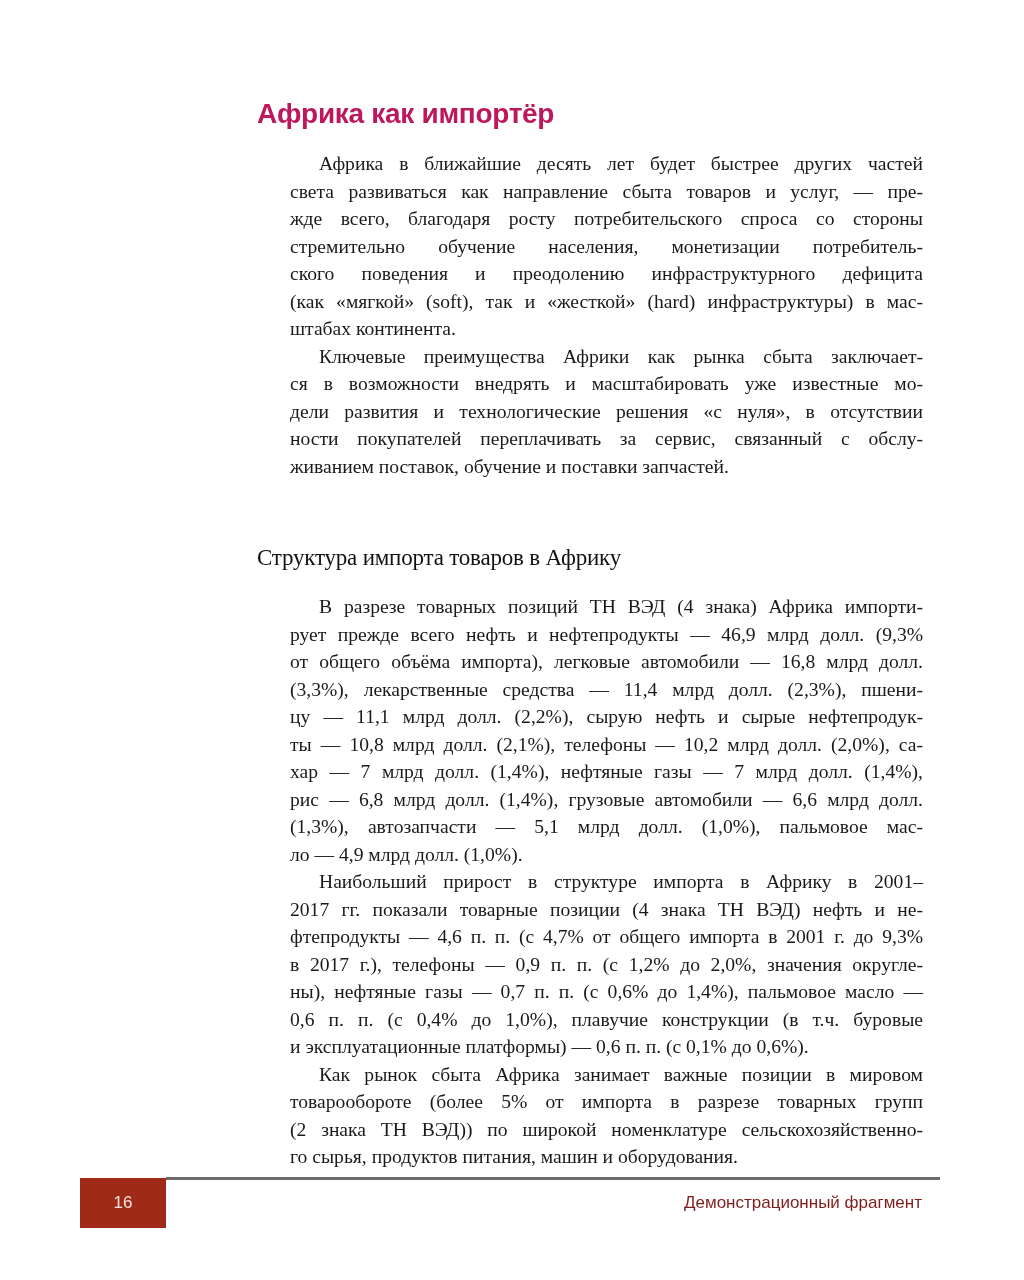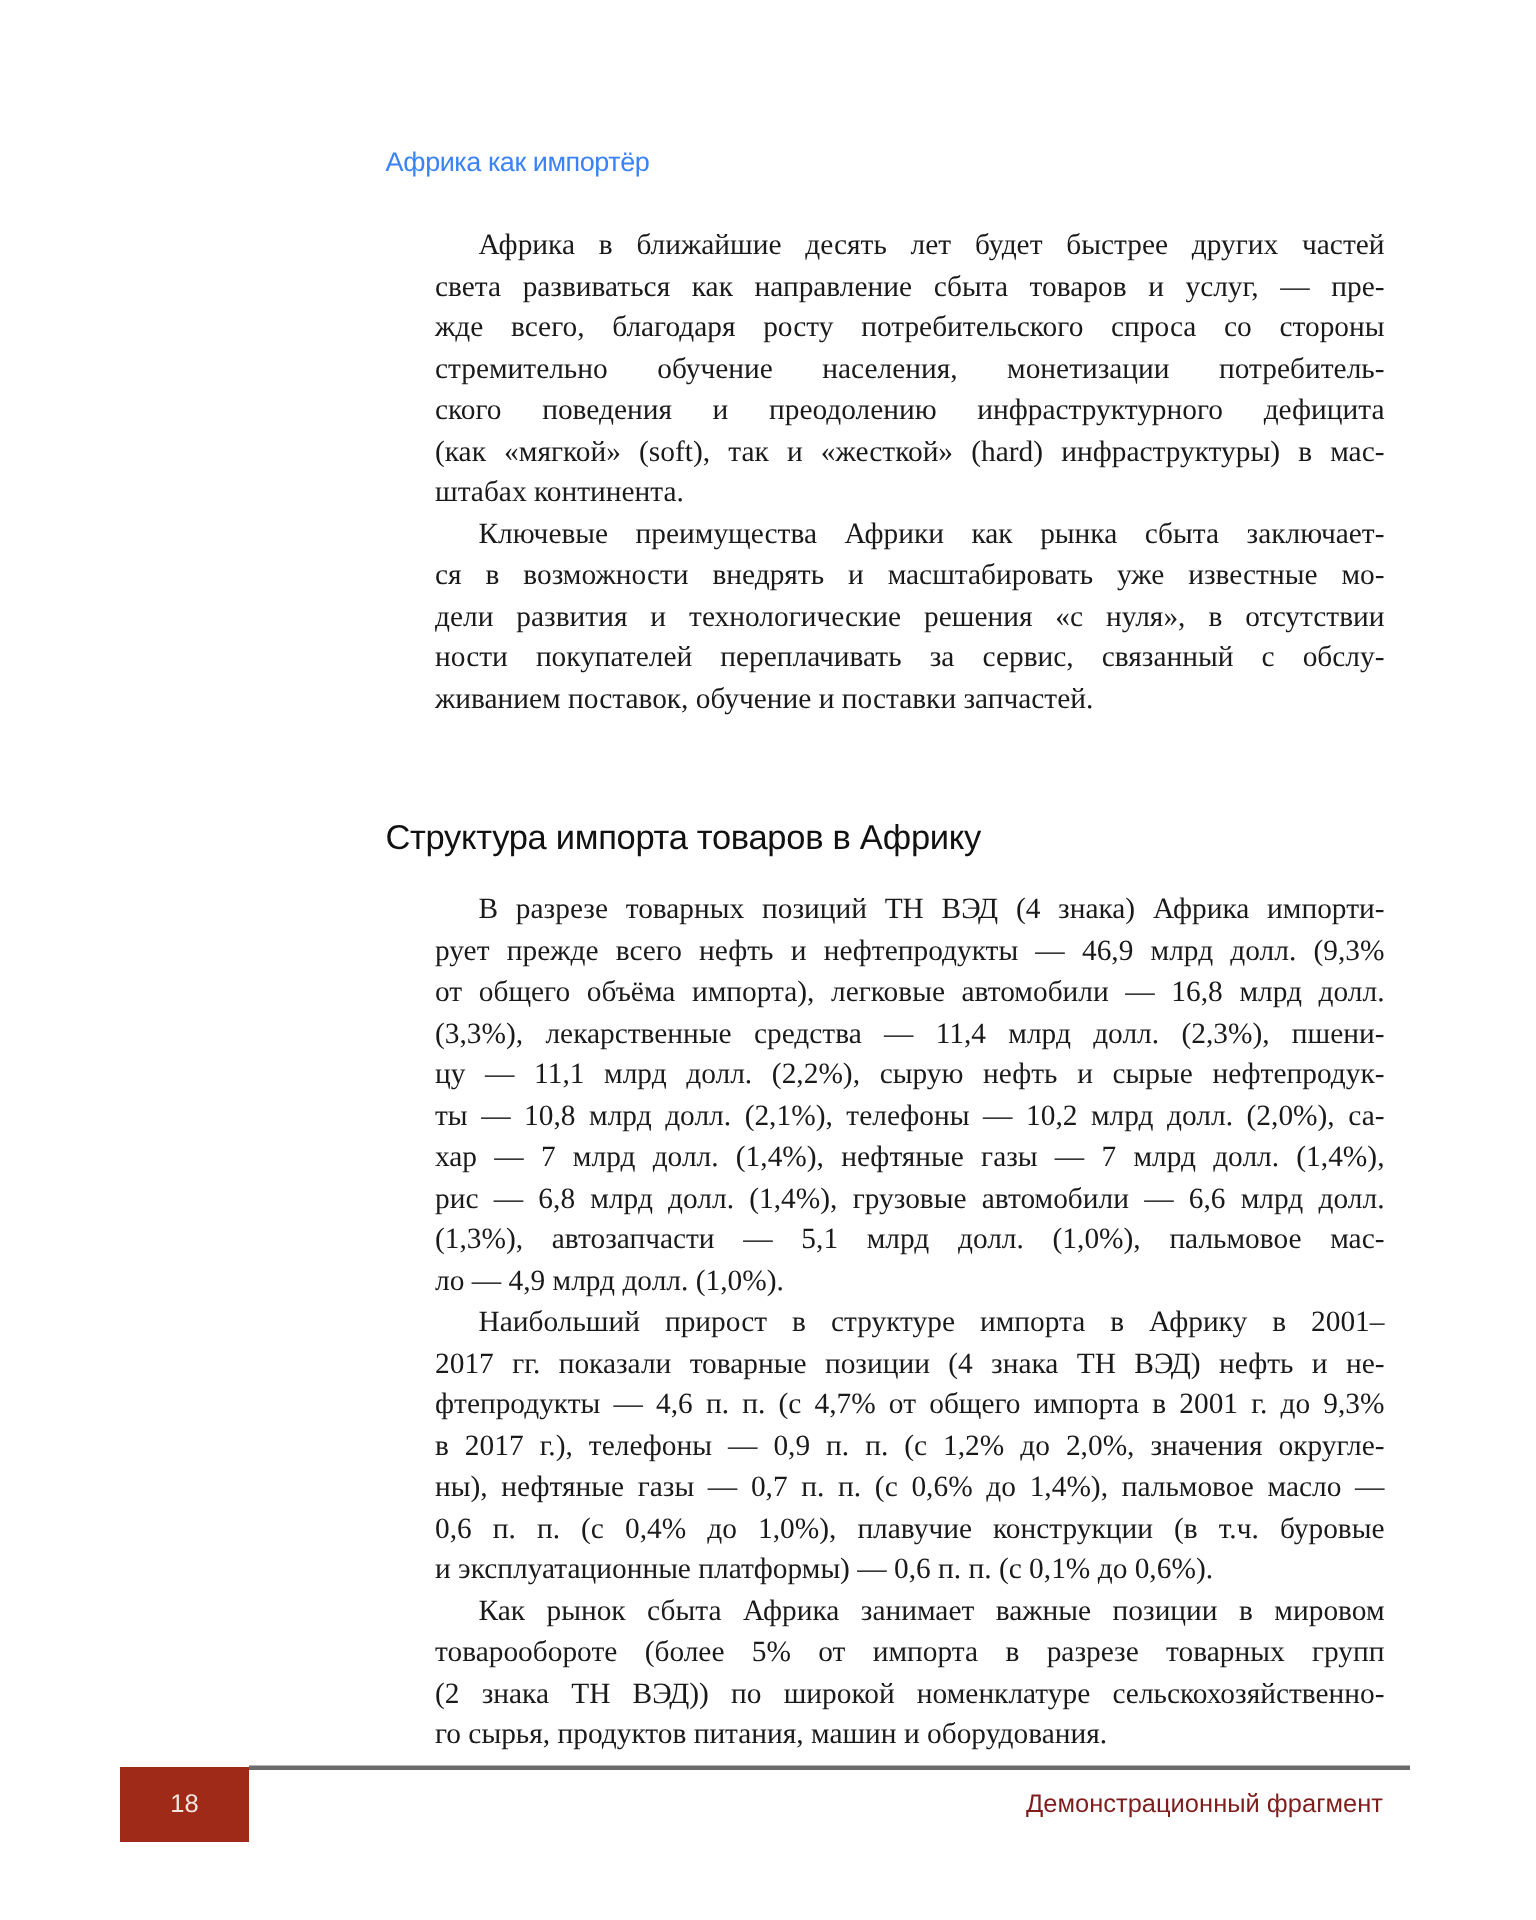--- a/index.html
+++ b/index.html
@@ -19,32 +19,32 @@
       left: 257px;
       top: 0;
       width: 666px;
     }
     h1.section-title {
       position: absolute;
       left: 0;
       top: 98px;
       margin: 0;
       font-family: "Liberation Sans", sans-serif;
-      font-weight: normal;
-      font-size: 18px;
+      font-weight: bold;
+      font-size: 28px;
       letter-spacing: -0.3px;
-      color: #3b82f6;
+      color: #be185d;
       white-space: nowrap;
     }
     h2.section-title {
       position: absolute;
       left: 0;
       top: 545px;
       margin: 0;
-      font-family: Liberation Sans, sans-serif;
+      font-family: Liberation Serif, serif;
       font-weight: normal;
       font-size: 23px;
       letter-spacing: -0.2px;
       color: #111111;
       white-space: nowrap;
     }
     .para-block {
       position: absolute;
       left: 0;
       width: 666px;
@@ -163,15 +163,15 @@
         <span class="line first">Как рынок сбыта Африка занимает важные позиции в мировом</span>
         <span class="line">товарообороте (более 5% от импорта в разрезе товарных групп</span>
         <span class="line">(2 знака ТН ВЭД)) по широкой номенклатуре сельскохозяйственно-</span>
         <span class="line last">го сырья, продуктов питания, машин и оборудования.</span>
       </p>
     </div>
 </div>
 
 <div class="footer-rule"></div>
 <div class="page-number-box">
-  <span class="page-number">18</span>
+  <span class="page-number">16</span>
 </div>
 <div class="footer-label">Демонстрационный фрагмент</div>
 
 </body></html>

